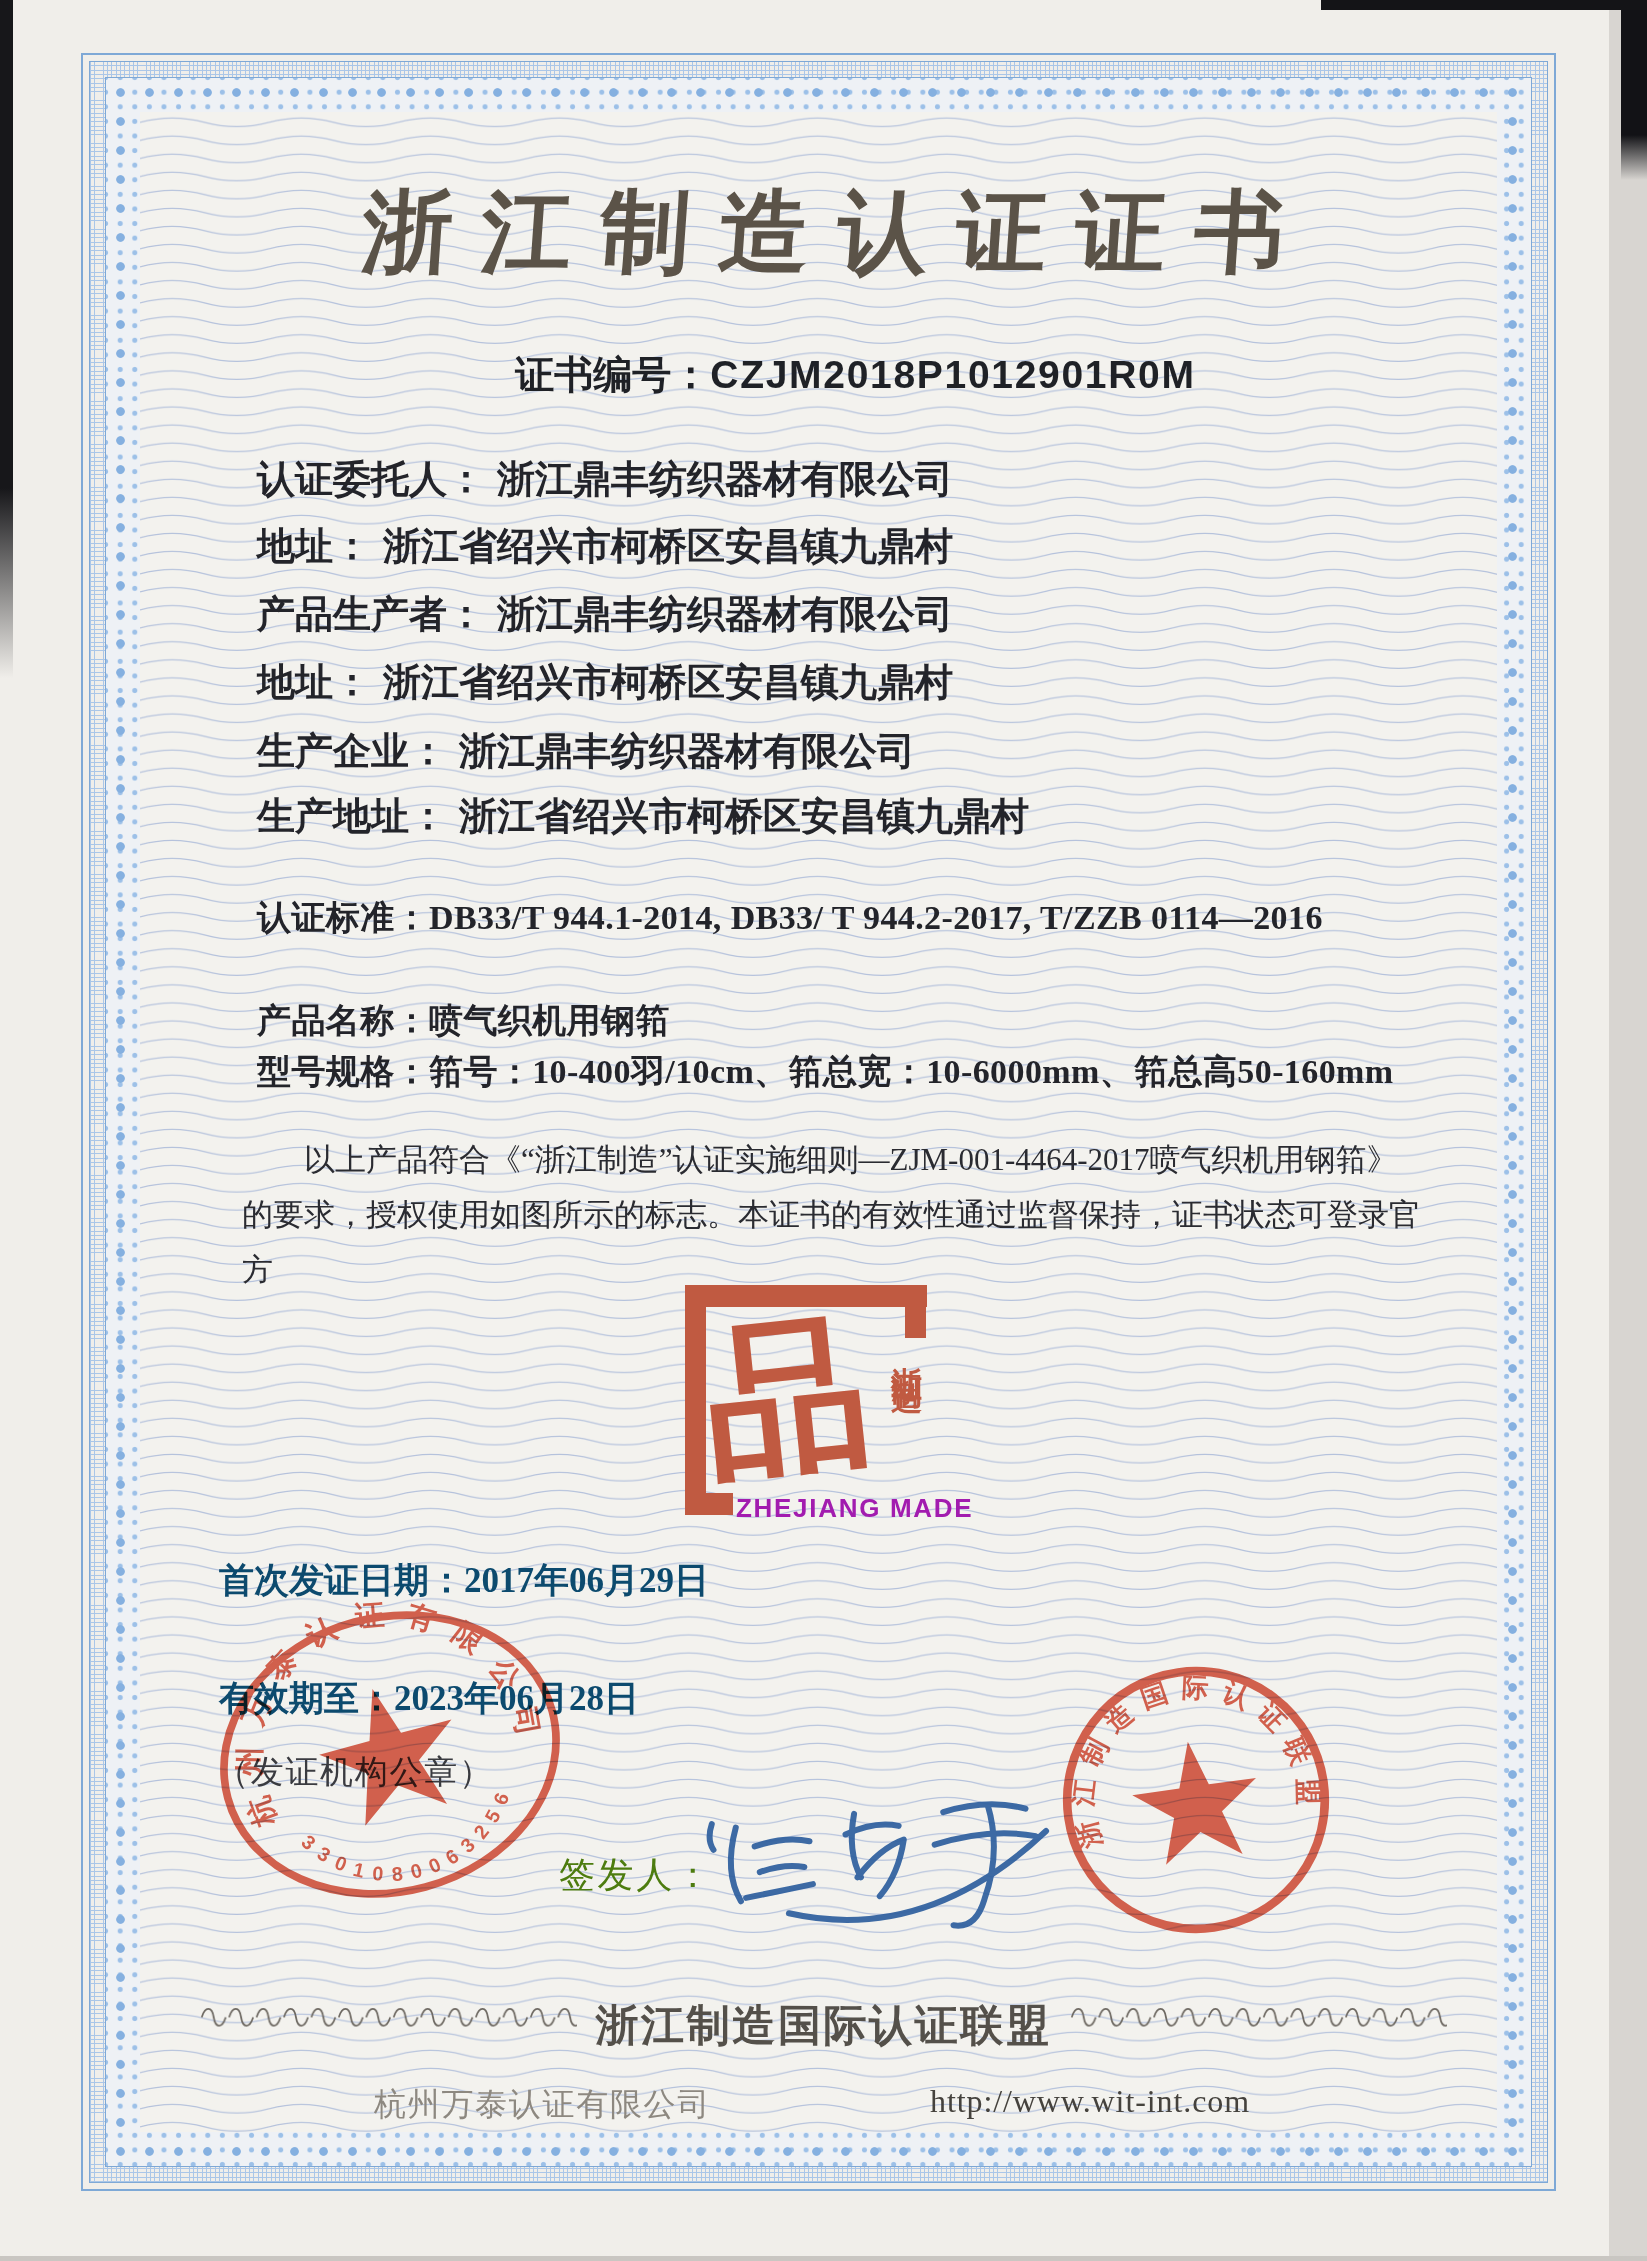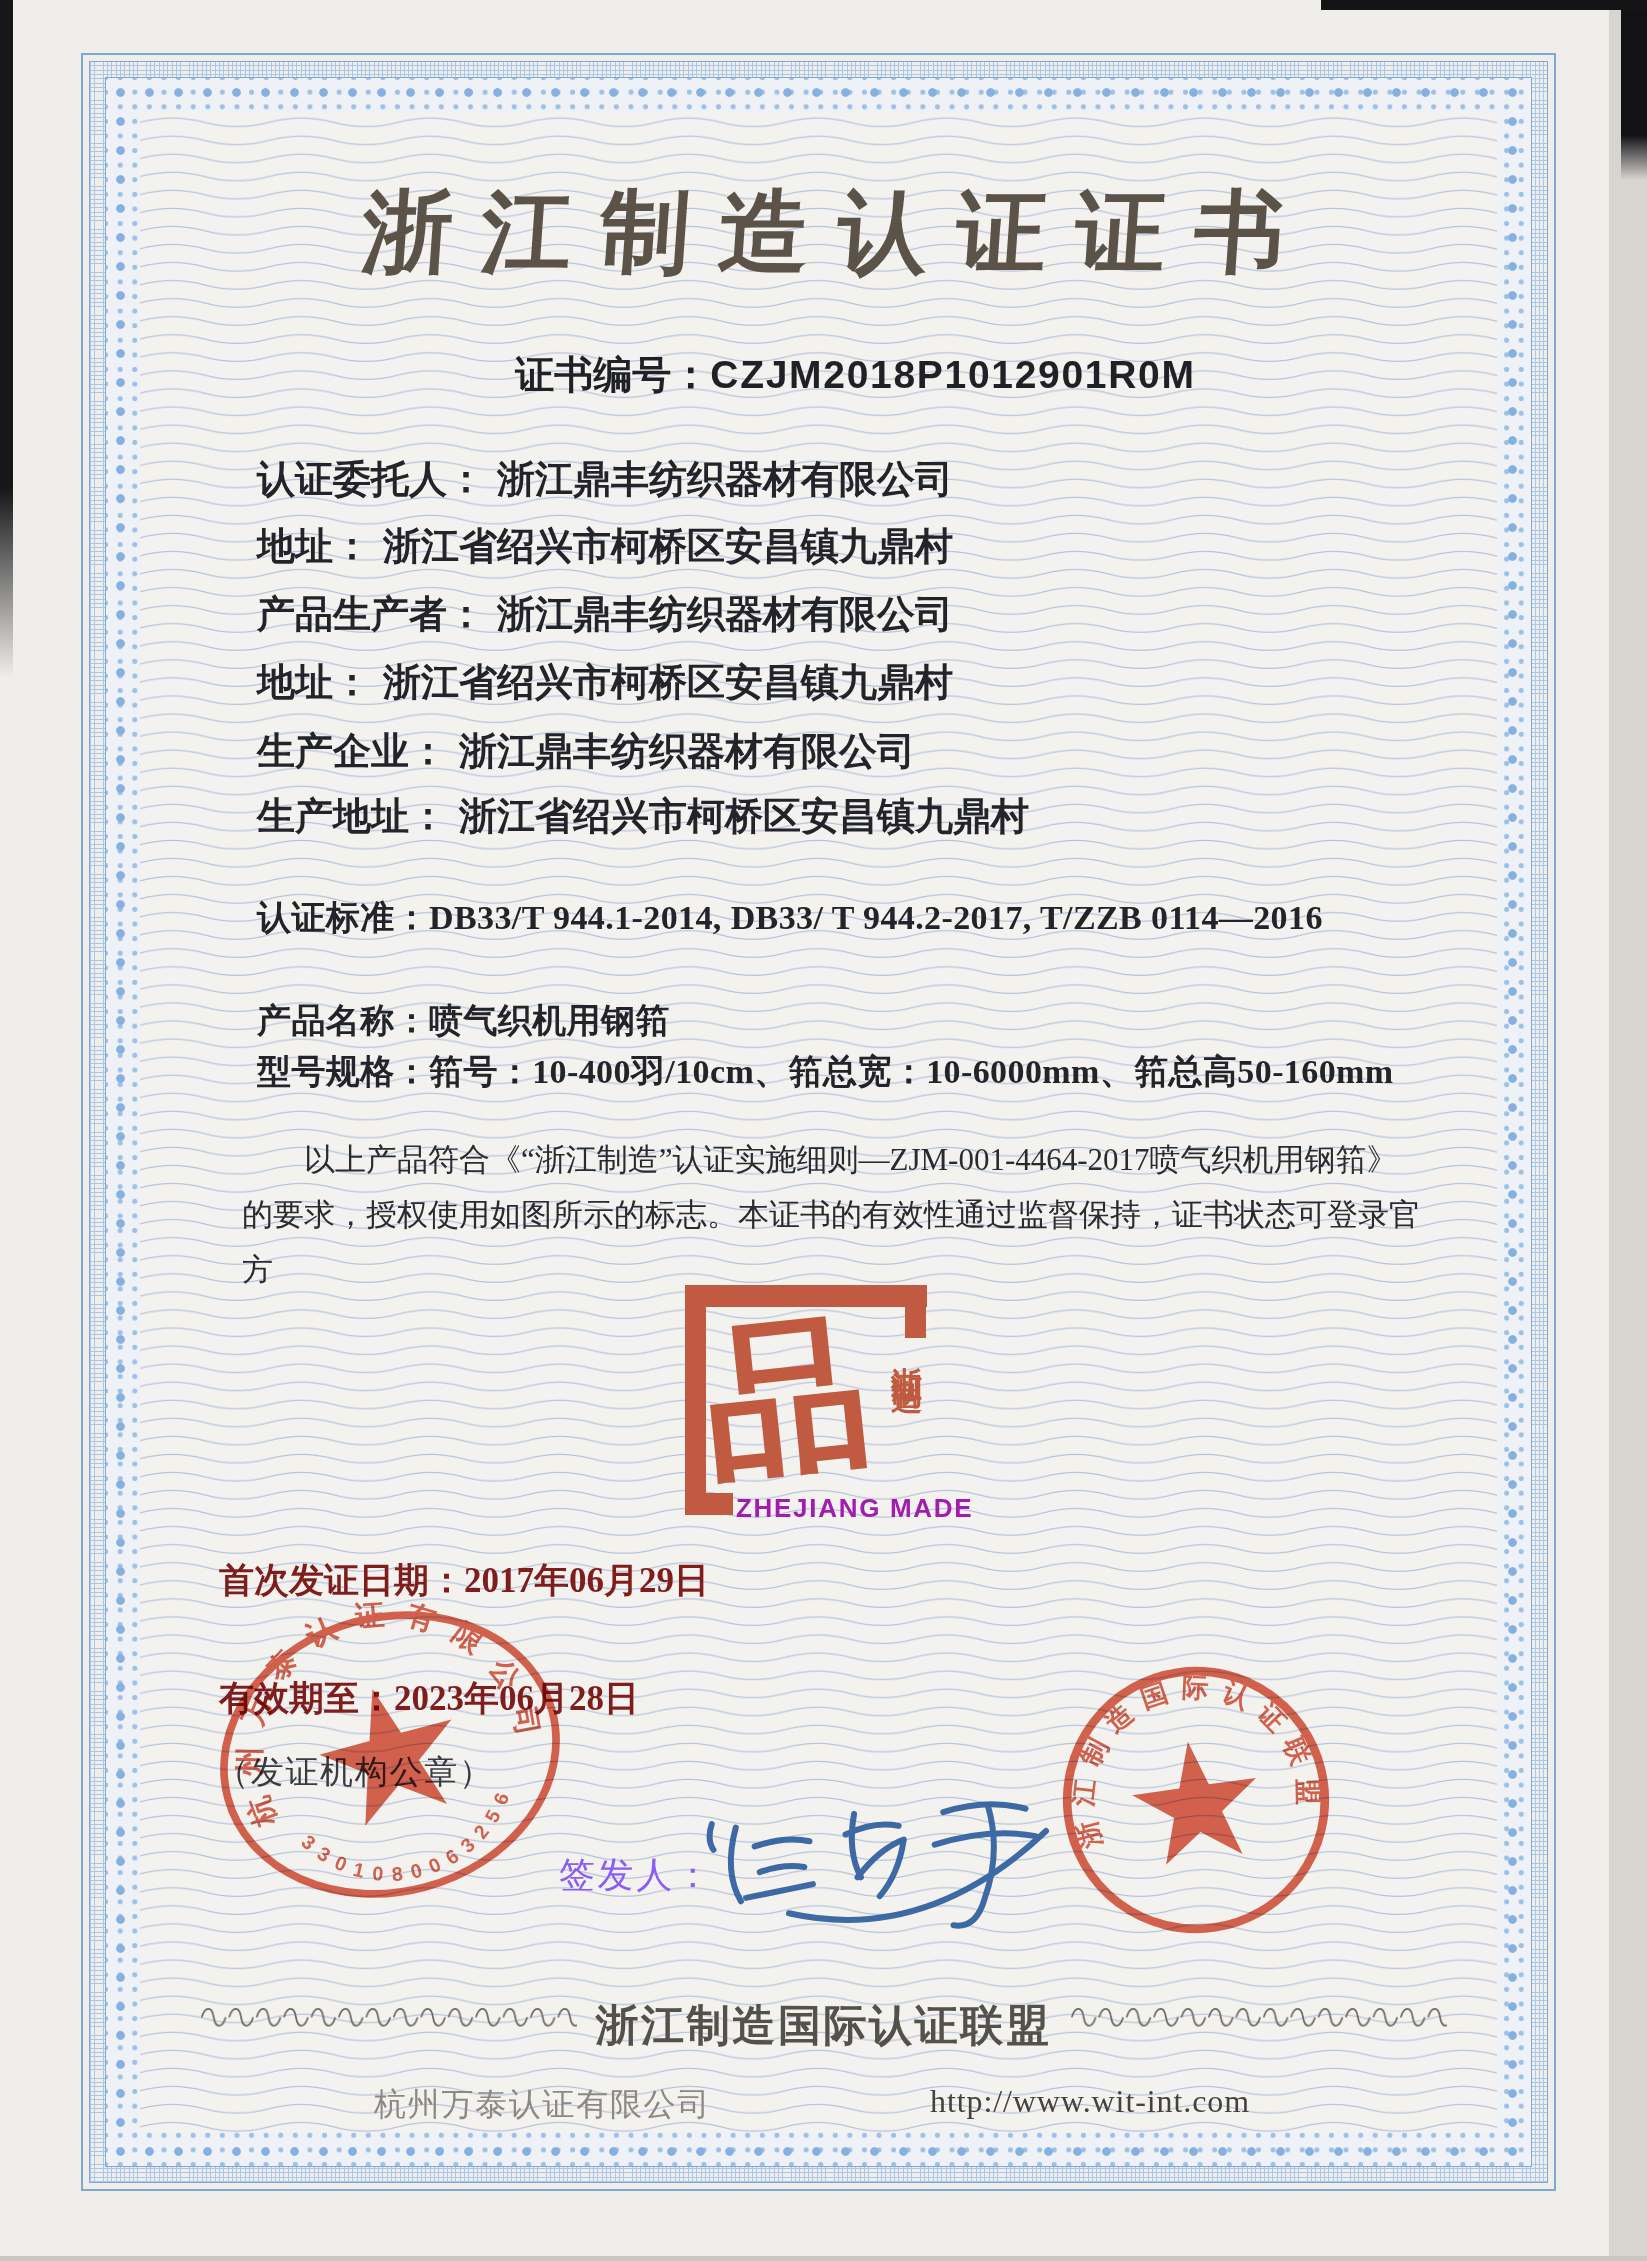--- a/index.html
+++ b/index.html
@@ -26,23 +26,23 @@
   .abs{position:absolute;z-index:3;}
   .title{left:0;top:172px;width:100%;text-align:center;font-size:90px;font-weight:bold;
          color:#5b5348;letter-spacing:0.32em;text-indent:0.32em;transform:skewX(-4deg);}
   .certline{left:0;top:348px;width:100%;text-align:center;font-size:39px;font-weight:bold;color:#1f2126;padding-left:32px;}
   .certline .num{font-family:"Liberation Sans","DejaVu Sans",sans-serif;letter-spacing:1.7px;}
   .infoline{left:257px;height:53px;font-size:38px;font-weight:bold;color:#23242a;white-space:nowrap;}
   .infoline .val{margin-left:12px;}
   .specline{left:257px;height:48px;font-size:34px;font-weight:bold;color:#23242a;white-space:nowrap;letter-spacing:0.4px;}
   .statement{left:242px;top:1132px;width:1182px;font-size:31px;color:#2a2b31;line-height:55px;font-weight:500;}
   .statement div:first-child{text-indent:2em;}
-  .dateline{left:219px;height:51px;font-size:35px;font-weight:bold;color:#7f1d1d;white-space:nowrap;}
+  .dateline{left:219px;height:51px;font-size:35px;font-weight:bold;color:#0c4a6e;white-space:nowrap;}
   .sealnote{left:216px;top:1750px;font-size:33px;color:#3a3b40;letter-spacing:1.7px;}
-  .issuer{left:559px;top:1851px;font-size:36px;color:#8b5cf6;letter-spacing:2.6px;}
+  .issuer{left:559px;top:1851px;font-size:36px;color:#4d7c0f;letter-spacing:2.6px;}
   .alliance{left:0;top:1997px;width:100%;text-align:center;white-space:nowrap;}
   .alliance .chain{display:inline-block;vertical-align:12px;}
   .alliance .altext{display:inline-block;margin:0 15.4px;font-size:43px;font-weight:bold;color:#54504a;letter-spacing:2.6px;}
   .footer-org{left:374px;top:2083px;font-size:32px;color:#8d8880;letter-spacing:1.7px;}
   .footer-url{left:930px;top:2083px;font-size:32px;color:#45423d;letter-spacing:0.9px;}
   
   .logo{left:685px;top:1285px;width:242px;height:232px;z-index:3;}
   .logo .bar{position:absolute;background:#c05a41;}
   .logo .mark{position:absolute;left:19px;top:3.4px;font-size:165px;font-weight:bold;color:#c05a41;
               transform:rotate(-6deg);font-family:"Liberation Serif",serif;}

